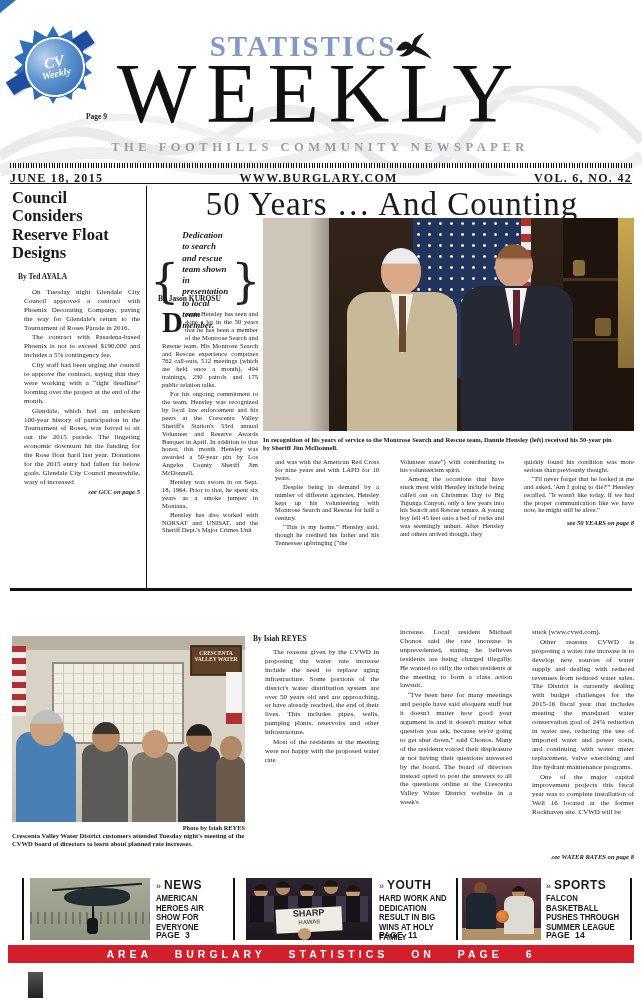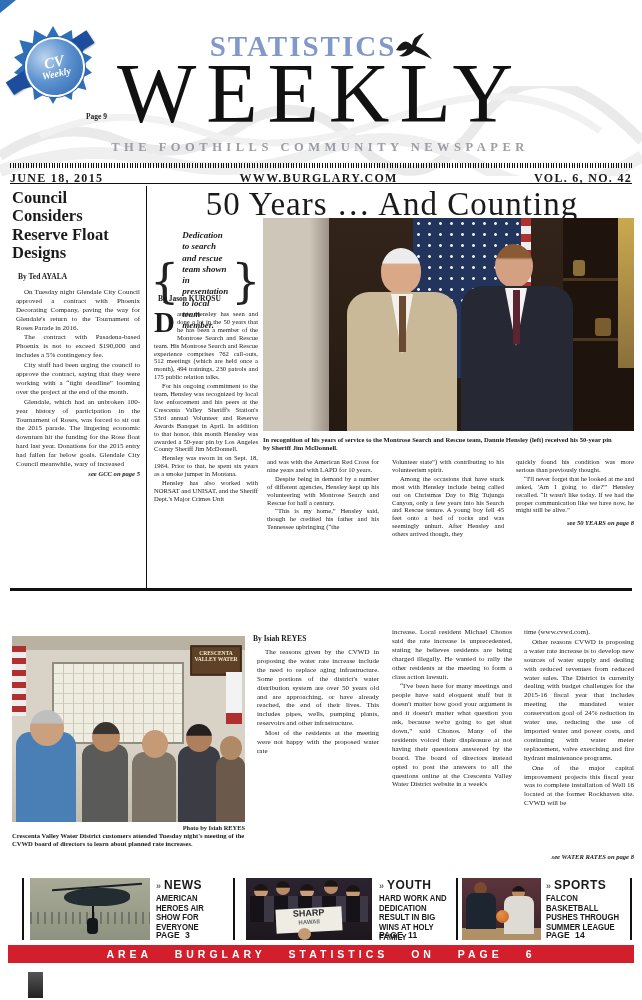--- a/index.html
+++ b/index.html
@@ -32,21 +32,21 @@
   
   .ticks{position:absolute;left:10px;width:622px;height:5px;
     background:repeating-linear-gradient(90deg,#111 0 1px,transparent 1px 2.6px);}
   .dateline{position:absolute;left:10px;width:622px;display:flex;justify-content:space-between;
     font-weight:bold;font-size:12px;letter-spacing:1.3px;}
   .rule-thin{position:absolute;left:10px;width:622px;height:1px;background:#111;}
   
   .headline-sm{font-size:16.5px;line-height:1.12;font-weight:600;}
   .byline{font-weight:bold;font-size:7.5px;}
   .bodycol{text-align:justify;}
-  .bodycol p{margin:0 0 1px 4px;}
+  .bodycol p{margin:0 0 1px 12px;}
   .bodyA{font-size:7px;line-height:8.9px;}
   .bodyB{font-size:6.6px;line-height:7.9px;}
   .ind{text-indent:8px;}
   .cont{font-size:6.6px;font-weight:bold;font-style:italic;text-align:right;}
   .vrule{position:absolute;width:1px;background:#111;}
   .headline-xl{font-size:33px;text-align:center;letter-spacing:1px;line-height:1;}
   .pullquote{display:flex;align-items:center;}
   .brace{font-size:46px;font-weight:300;color:#222;line-height:1;font-family:"DejaVu Serif",serif;}
   .pq-text{font-style:italic;font-size:9px;line-height:1.25;padding:0 3px;font-weight:600;}
   .dropcap{float:left;font-size:29px;line-height:24px;padding-right:2px;font-weight:bold;}
@@ -210,21 +210,21 @@
   <div class="abs bodycol bodyA" style="left:253px;top:648px;width:126px;height:216px;overflow:hidden;">
     <p class="ind">The reasons given by the CVWD in proposing the water rate increase include the need to replace aging infrastructure. Some portions of the district's water distribution system are over 50 years old and are approaching, or have already reached, the end of their lives. This includes pipes, wells, pumping plants, reservoirs and other infrastructure.</p>
     <p class="ind">Most of the residents at the meeting were not happy with the proposed water rate</p>
   </div>
   <div class="abs bodycol bodyA" style="left:388px;top:628px;width:124px;height:238px;overflow:hidden;">
     <p>increase. Local resident Michael Chonos said the rate increase is unprecedented, stating he believes residents are being charged illegally. He wanted to rally the other residents at the meeting to form a class action lawsuit.</p>
     <p class="ind">“I've been here for many meetings and people have said eloquent stuff but it doesn't matter how good your argument is and it doesn't matter what question you ask, because we're going to get shut down,” said Chonos. Many of the residents voiced their displeasure at not having their questions answered by the board. The board of directors instead opted to post the answers to all the questions online at the Crescenta Valley Water District website in a week's</p>
   </div>
   <div class="abs" style="left:520px;top:628px;width:114px;">
     <div class="bodycol bodyA" style="height:222px;overflow:hidden;">
-      <p>time (www.cvwd.com).</p>
+      <p>stuck (www.cvwd.com).</p>
       <p class="ind">Other reasons CVWD is proposing a water rate increase is to develop new sources of water supply and dealing with reduced revenues from reduced water sales. The District is currently dealing with budget challenges for the 2015-16 fiscal year that includes meeting the mandated water conservation goal of 24% reduction in water use, reducing the use of imported water and power costs, and continuing with water meter replacement, valve exercising and fire hydrant maintenance programs.</p>
       <p class="ind">One of the major capital improvement projects this fiscal year was to complete installation of Well 16 located at the former Rockhaven site. CVWD will be</p>
     </div>
     <div class="cont" style="margin-top:3px;">see WATER RATES on page 8</div>
   </div>
 
   <div class="pdiv" style="left:22px;top:878px;height:62px;"></div>
   <div class="pdiv" style="left:233px;top:878px;height:62px;"></div>
   <div class="pdiv" style="left:456px;top:878px;height:62px;"></div>
   <div class="pdiv" style="left:630px;top:878px;height:62px;"></div>

